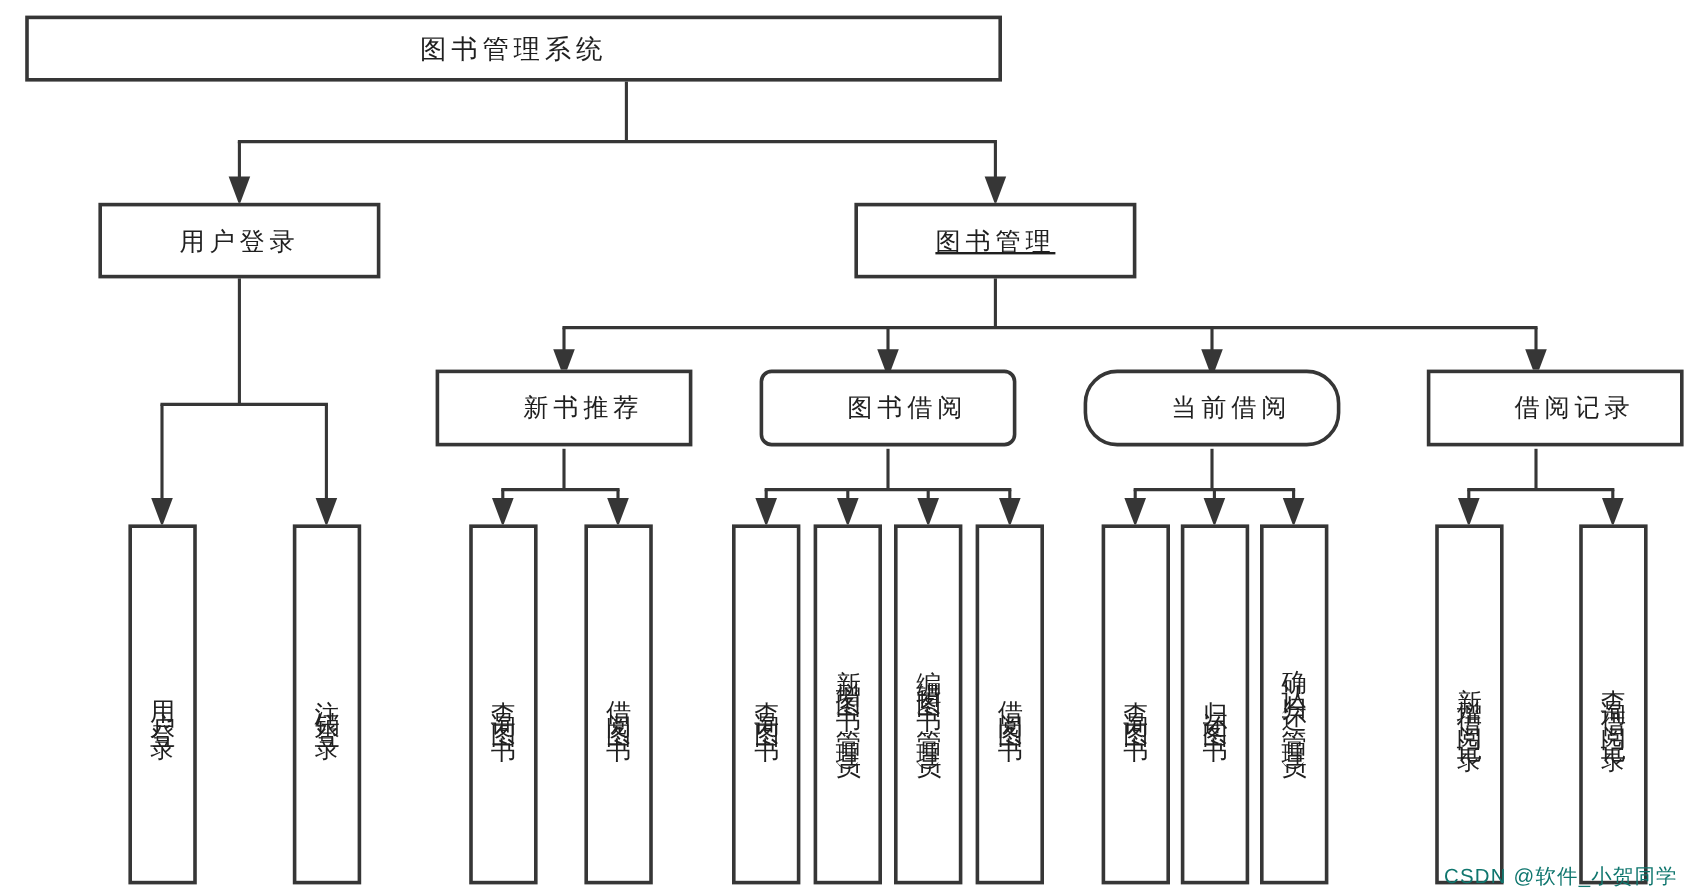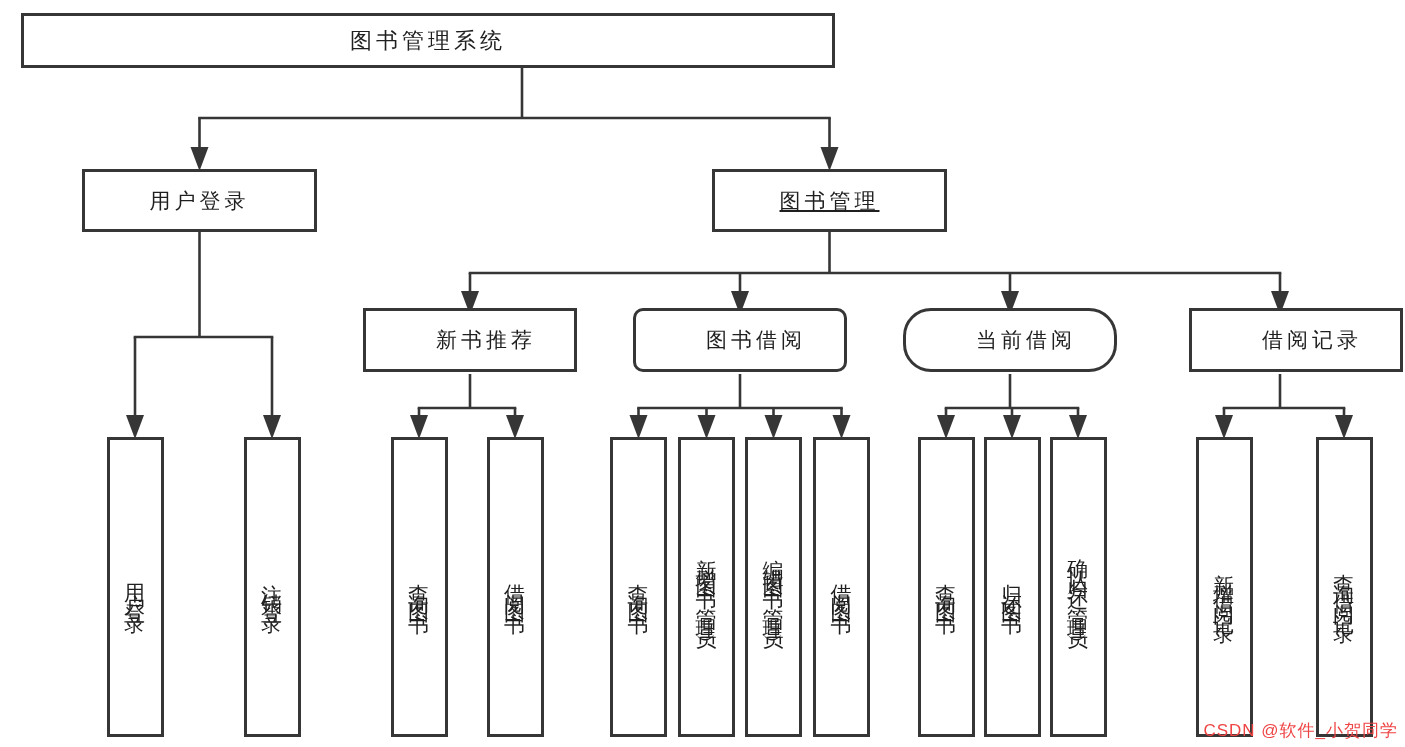--- a/index.html
+++ b/index.html
@@ -30,21 +30,21 @@
     letter-spacing:10px;
     line-height:1;
     color:#1f1f1f;
   }
   .watermark{
     position:absolute;
     right:7px;
     bottom:5px;
     font-size:17px;
     letter-spacing:1px;
-    color:#ef4444;
+    color:#0f766e;
     white-space:nowrap;
   }
   svg path{stroke:#363636;stroke-width:2.6;fill:none;}
   svg polygon{fill:#363636;stroke:none;}
 </style>
 </head>
 <body>
 
 <div class="canvas">
 

